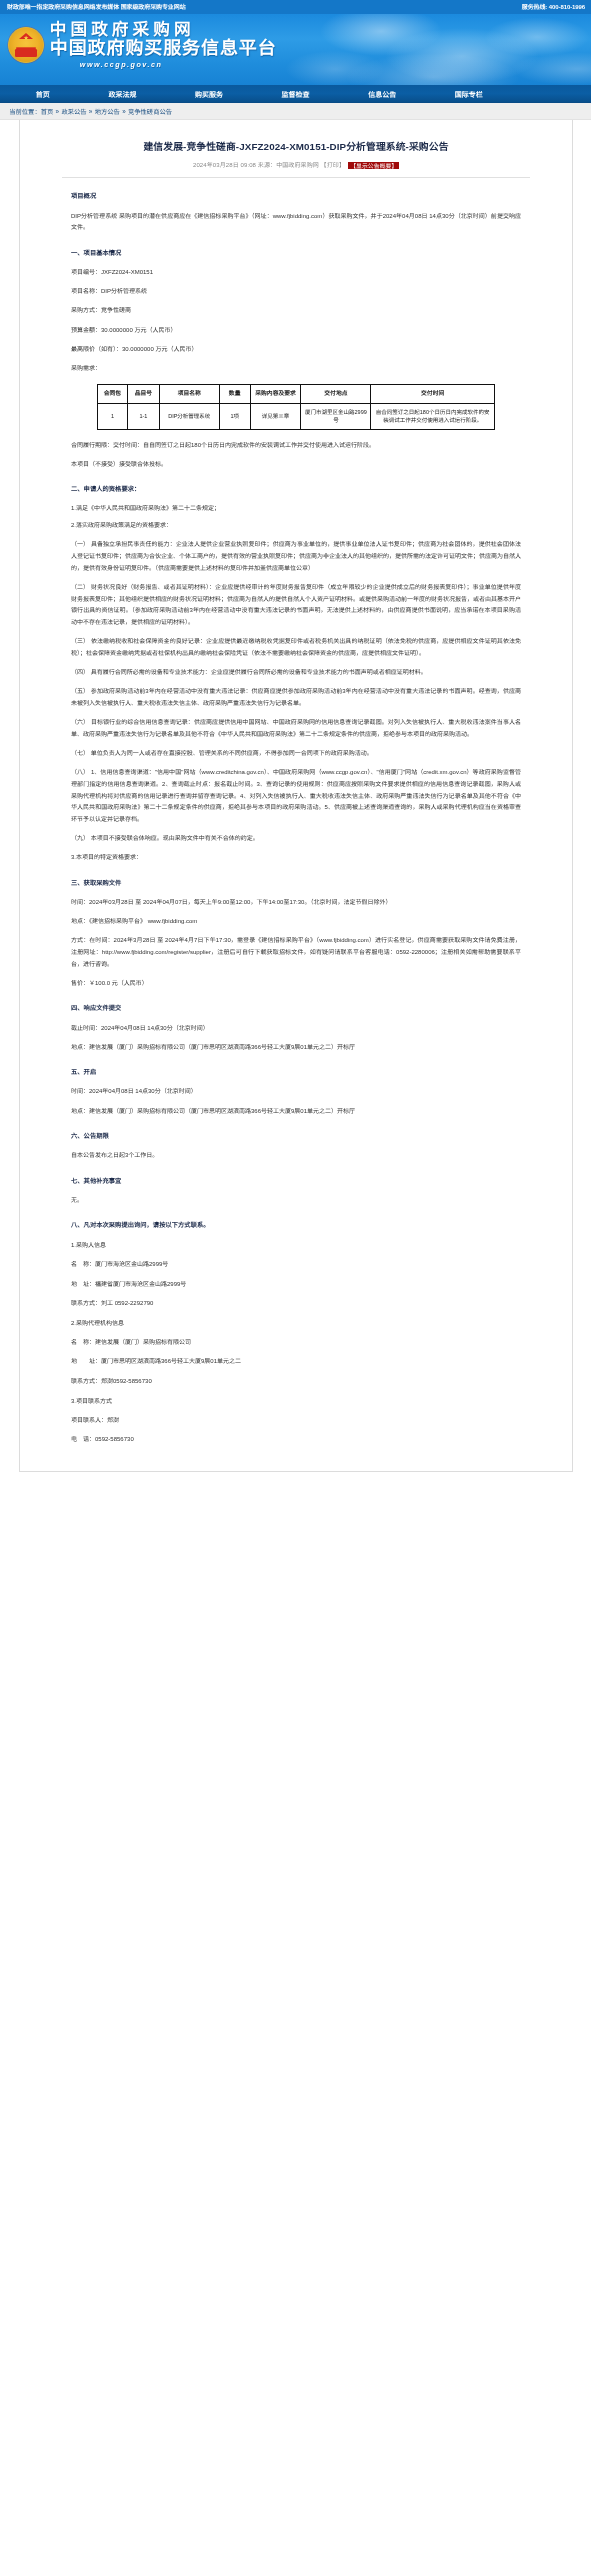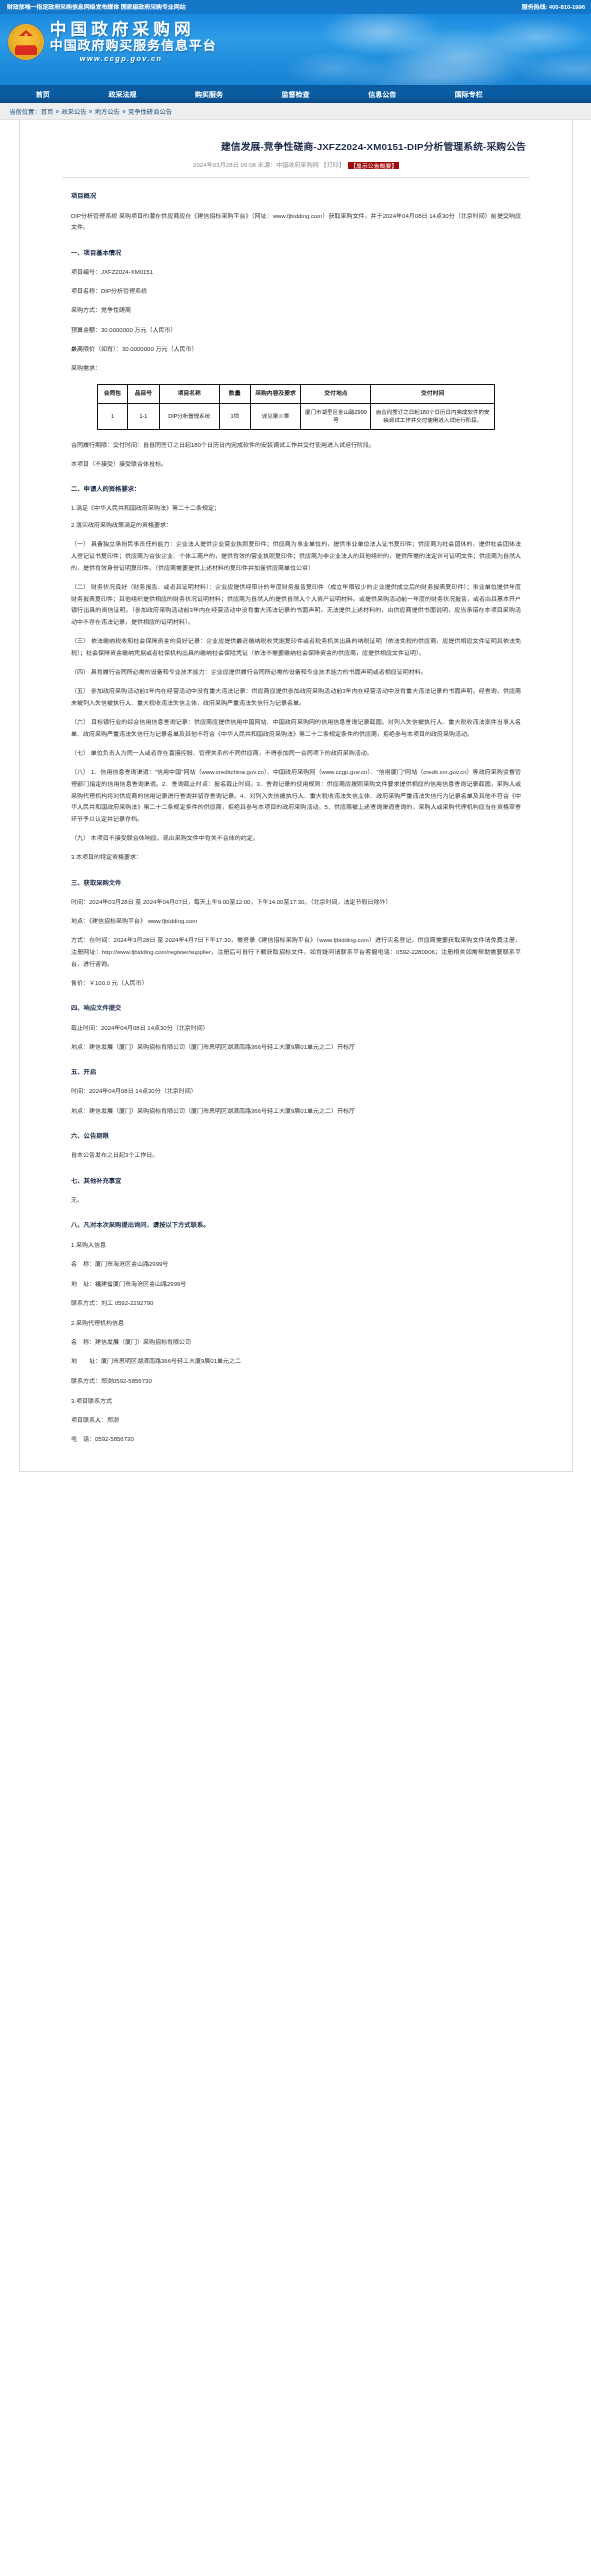--- a/index.html
+++ b/index.html
@@ -93,21 +93,21 @@
   .logo-line1 {
     color: #ffffff;
     font-size: 16.7px;
     font-weight: bold;
     letter-spacing: 4px;
     text-shadow: 0.6px 0.6px 1.2px rgba(0,60,120,0.55);
     line-height: 1.05;
   }
   .logo-line2 {
     color: #ffffff;
-    font-size: 13px;
+    font-size: 18px;
     font-weight: bold;
     letter-spacing: 0.9px;
     text-shadow: 0.6px 0.6px 1.2px rgba(0,60,120,0.55);
     line-height: 1.08;
     margin-top: 0.6px;
   }
   .logo-url {
     color: #ffffff;
     font-size: 7.2px;
     font-weight: bold;
@@ -162,21 +162,21 @@
   }
   .card {
     width: 554px;
     margin: 0 auto;
     background: #ffffff;
     border: 0.6px solid #dcdcdc;
     border-top: none;
     padding: 10.4px 0 17.3px 0;
   }
   .doc-title {
-    text-align: right;
+    text-align: center;
     font-size: 9.8px;
     font-weight: bold;
     color: #1d2b4a;
     line-height: 1.55;
     padding: 8px 46px 0 46px;
     letter-spacing: 0.1px;
   }
   .doc-meta {
     text-align: center;
     font-size: 6px;

